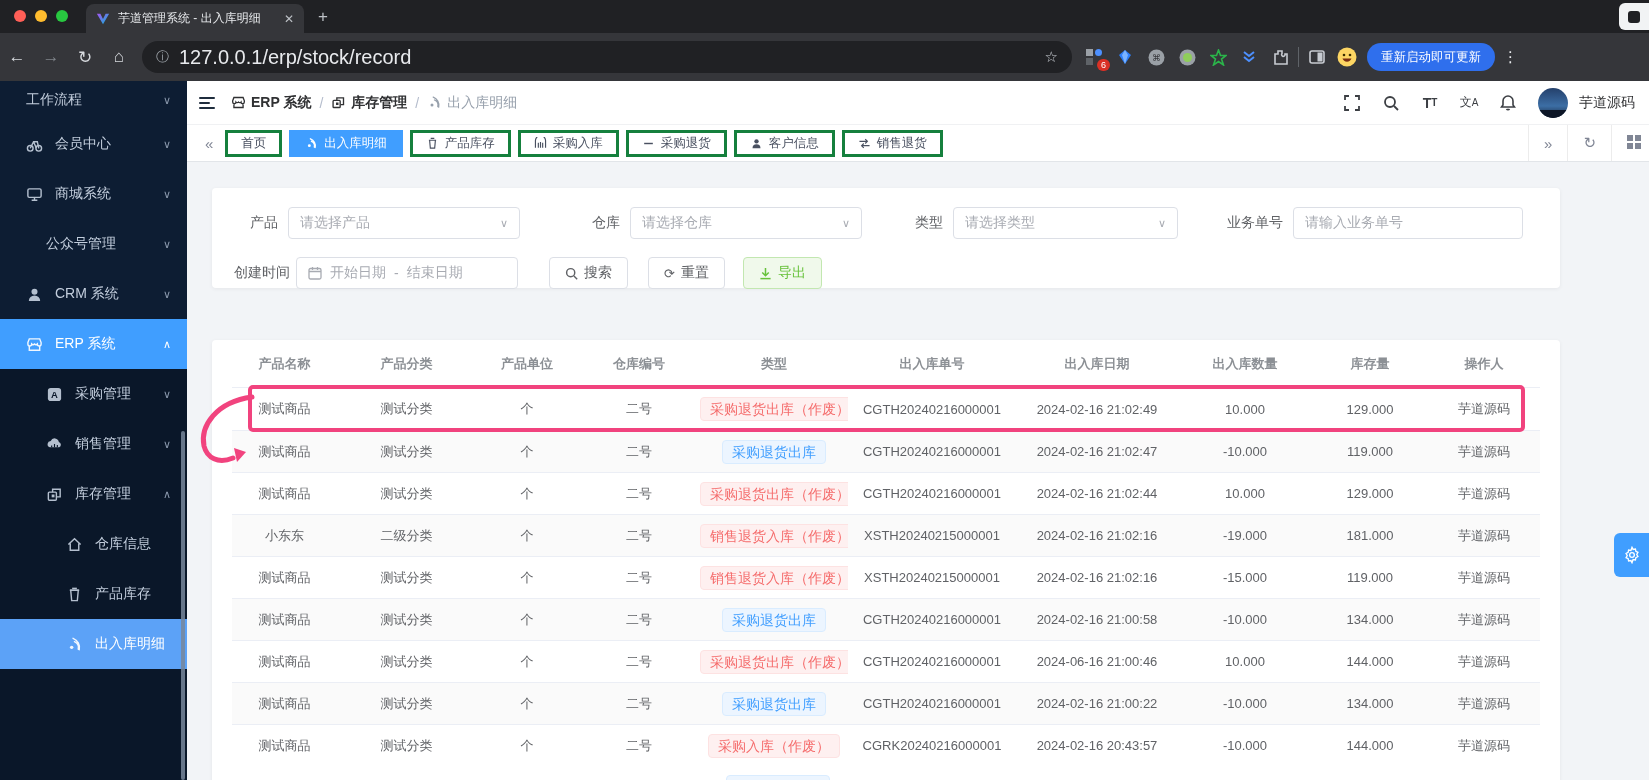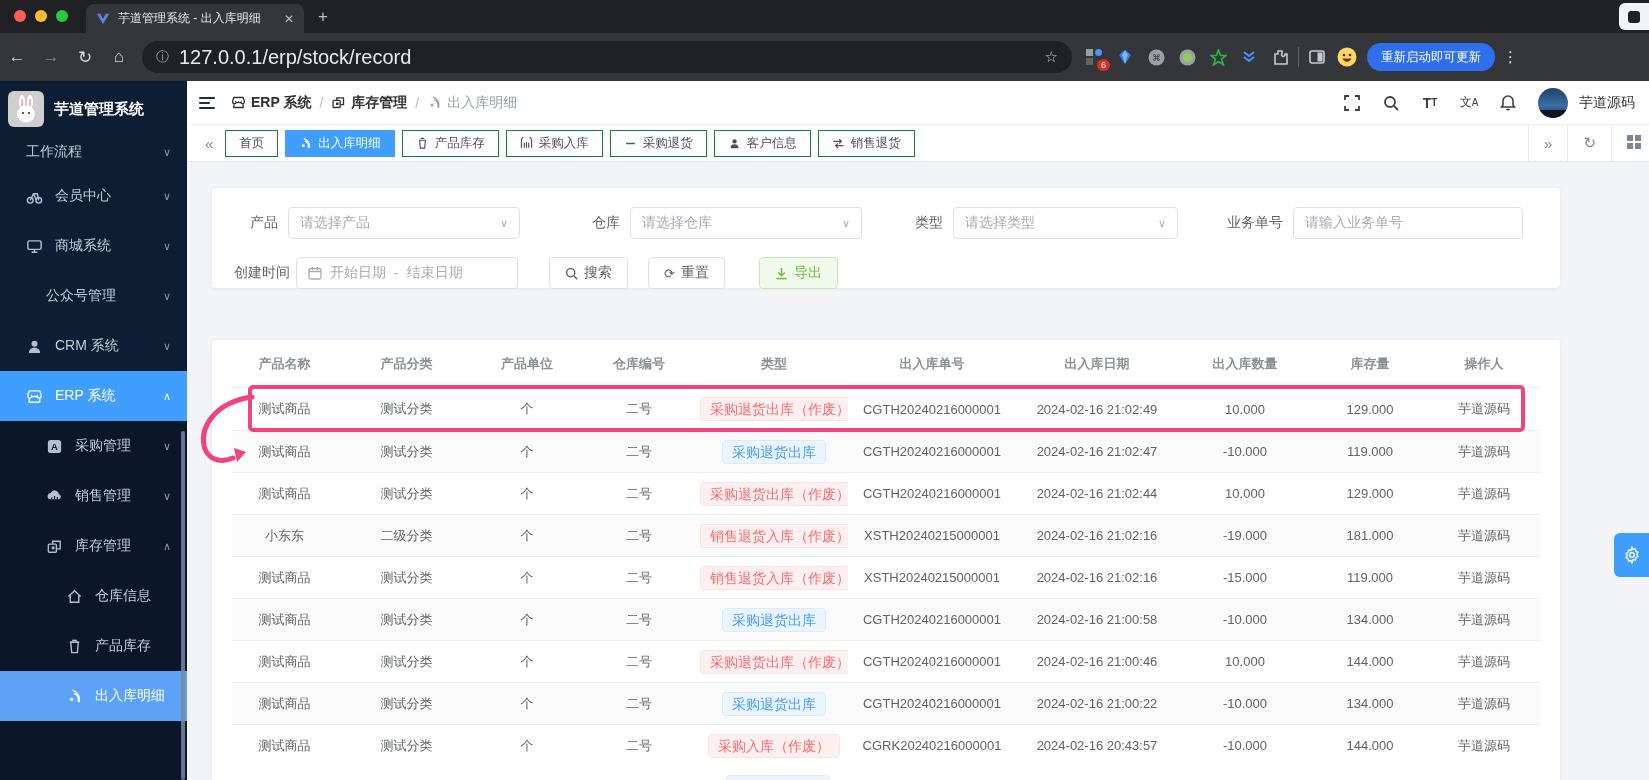--- a/index.html
+++ b/index.html
@@ -76,21 +76,21 @@
   .avatar { width:30px; height:30px; border-radius:50%;
             background:linear-gradient(180deg,#24406b 0%,#3c6ea5 60%,#16263f 100%); position:relative; overflow:hidden; }
   .avatar:after { content:""; position:absolute; left:0; right:0; bottom:0; height:8px; background:#0d1626; }
   .uname { font-size:14px; color:#303133; white-space:nowrap; }
 
   
   .tagsbar { height:38px; background:#fff; border-top:1px solid #f0f1f3; border-bottom:1px solid #e2e5e9;
              display:flex; align-items:center; padding:0 8px 0 10px; }
   .arrow-btn { color:#808695; font-size:15px; padding:0 8px; cursor:pointer; }
   .tags { display:flex; align-items:center; gap:7px; margin-left:4px; flex:1; min-width:0; overflow:hidden; }
-  .tag-tab { height:27px; border:1px solid #15803d; background:#fff; color:#495060; font-size:12.5px;
+  .tag-tab { height:27px; border:3px solid #15803d; background:#fff; color:#495060; font-size:12.5px;
              display:flex; align-items:center; gap:6px; padding:0 13px; cursor:pointer; white-space:nowrap; }
   .tag-tab.active { background:#409eff; border-color:#409eff; color:#fff; }
   .t-ico { width:13px; height:13px; }
   .tags-right { display:flex; align-items:center; height:100%; }
   .tags-right .sep { width:1px; height:100%; background:#ececec; margin:0 7px; }
 
   
   .content { position:relative; flex:1; background:#f2f4f7; overflow:hidden; }
   .card { position:absolute; left:25px; width:1348px; background:#fff; border-radius:4px;
           box-shadow:0 1px 4px rgba(0,0,0,.06); }
@@ -229,34 +229,20 @@
           <path d="M5.5 11.5 a4.8 4.8 0 0 0 9 0 z" fill="#7a2e12"></path>
         </svg>
     </span>
     <div class="update-pill">重新启动即可更新</div>
     <span class="kebab">⋮</span>
   </div>
 
   <div class="app">
 
     <aside class="sidebar">
-      <div class="logo-row">
-        <span class="logo-img" style="display:flex;align-items:center;justify-content:center">
-          <svg width="28" height="30" viewBox="0 0 28 30">
-              <ellipse cx="10" cy="8" rx="3" ry="7" fill="#fff"></ellipse>
-              <ellipse cx="18" cy="8" rx="3" ry="7" fill="#fff"></ellipse>
-              <ellipse cx="10" cy="9" rx="1.3" ry="4.5" fill="#f3b8c6"></ellipse>
-              <ellipse cx="18" cy="9" rx="1.3" ry="4.5" fill="#f3b8c6"></ellipse>
-              <ellipse cx="14" cy="20" rx="9" ry="8.5" fill="#fff"></ellipse>
-              <circle cx="11" cy="19" r="1.1" fill="#333"></circle>
-              <circle cx="17" cy="19" r="1.1" fill="#333"></circle>
-            </svg>
-        </span>
-        <span class="logo-title">芋道管理系统</span>
-      </div>
 
       <div class="s-item" style="height:38px">
         <span>工作流程</span>
           <span class="chev">∨</span>
       </div>
       <div class="s-item">
         <svg class="s-ico" viewBox="0 0 18 18">
             <circle cx="4.5" cy="13" r="3" fill="none" stroke="#c3cedd" stroke-width="1.5"></circle>
             <circle cx="13.5" cy="13" r="3" fill="none" stroke="#c3cedd" stroke-width="1.5"></circle>
             <path d="M4.5 13 L8 6 h4 l1.5 7 M8 6 L11 13" fill="none" stroke="#c3cedd" stroke-width="1.5"></path>
@@ -504,21 +490,21 @@
               <svg width="13" height="13" viewBox="0 0 16 16">
                   <circle cx="7" cy="7" r="5" fill="none" stroke="#606266" stroke-width="1.8"></circle>
                   <path d="M11 11 L15 15" stroke="#606266" stroke-width="1.8"></path>
                 </svg>
               <span>搜索</span>
             </button>
             <button class="btn" style="margin-left:20px">
               <span style="font-size:13px">⟳</span>
               <span>重置</span>
             </button>
-            <button class="btn btn-export" style="margin-left:34px">
+            <button class="btn btn-export" style="margin-left:18px">
               <svg width="13" height="13" viewBox="0 0 14 14">
                   <path d="M7 1 v8 M3.5 6 L7 9.5 L10.5 6" fill="none" stroke="#67c23a" stroke-width="1.6"></path>
                   <path d="M1.5 12.5 h11" stroke="#67c23a" stroke-width="1.6"></path>
                 </svg>
               <span>导出</span>
             </button>
           </div>
         </section>
 
         <section class="card table-card" style="position:absolute">
@@ -607,21 +593,21 @@
                 <div class="tcell">134.000</div>
                 <div class="tcell">芋道源码</div>
               </div>
               <div class="trow">
                 <div class="tcell">测试商品</div>
                 <div class="tcell">测试分类</div>
                 <div class="tcell">个</div>
                 <div class="tcell">二号</div>
                 <div class="tcell"><span class="tag tag-danger">采购退货出库（作废）</span></div>
                 <div class="tcell">CGTH20240216000001</div>
-                <div class="tcell">2024-02-16 21:00:46</div>
+                <div class="tcell">2024-06-16 21:00:46</div>
                 <div class="tcell">10.000</div>
                 <div class="tcell">144.000</div>
                 <div class="tcell">芋道源码</div>
               </div>
               <div class="trow stripe">
                 <div class="tcell">测试商品</div>
                 <div class="tcell">测试分类</div>
                 <div class="tcell">个</div>
                 <div class="tcell">二号</div>
                 <div class="tcell"><span class="tag tag-primary">采购退货出库</span></div>

